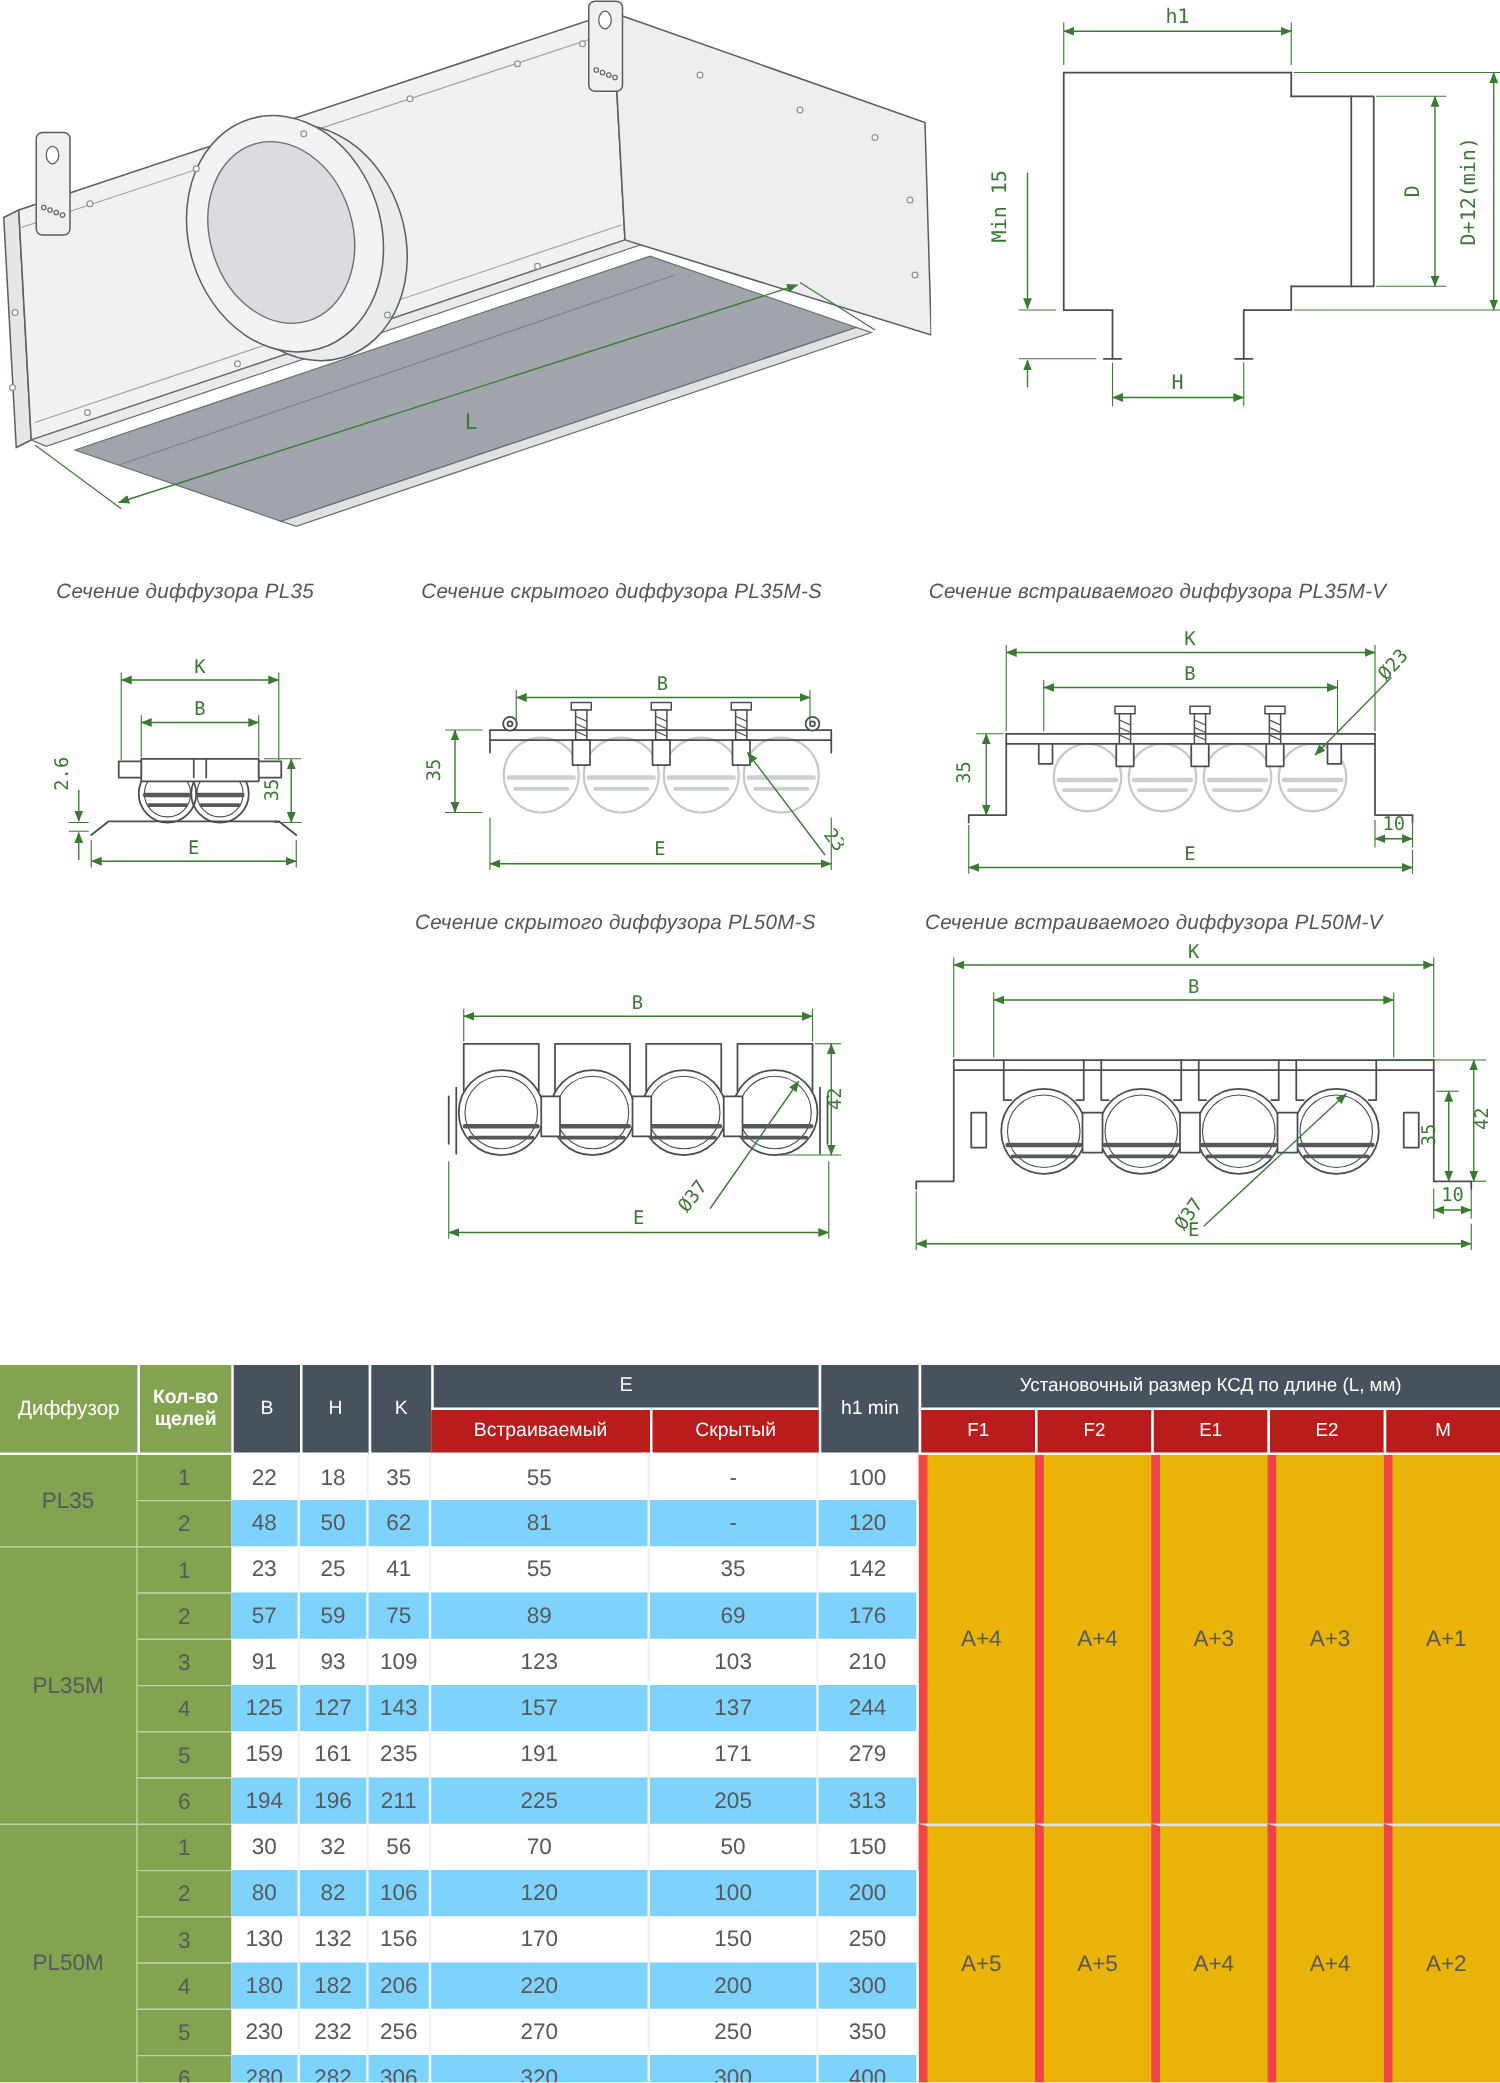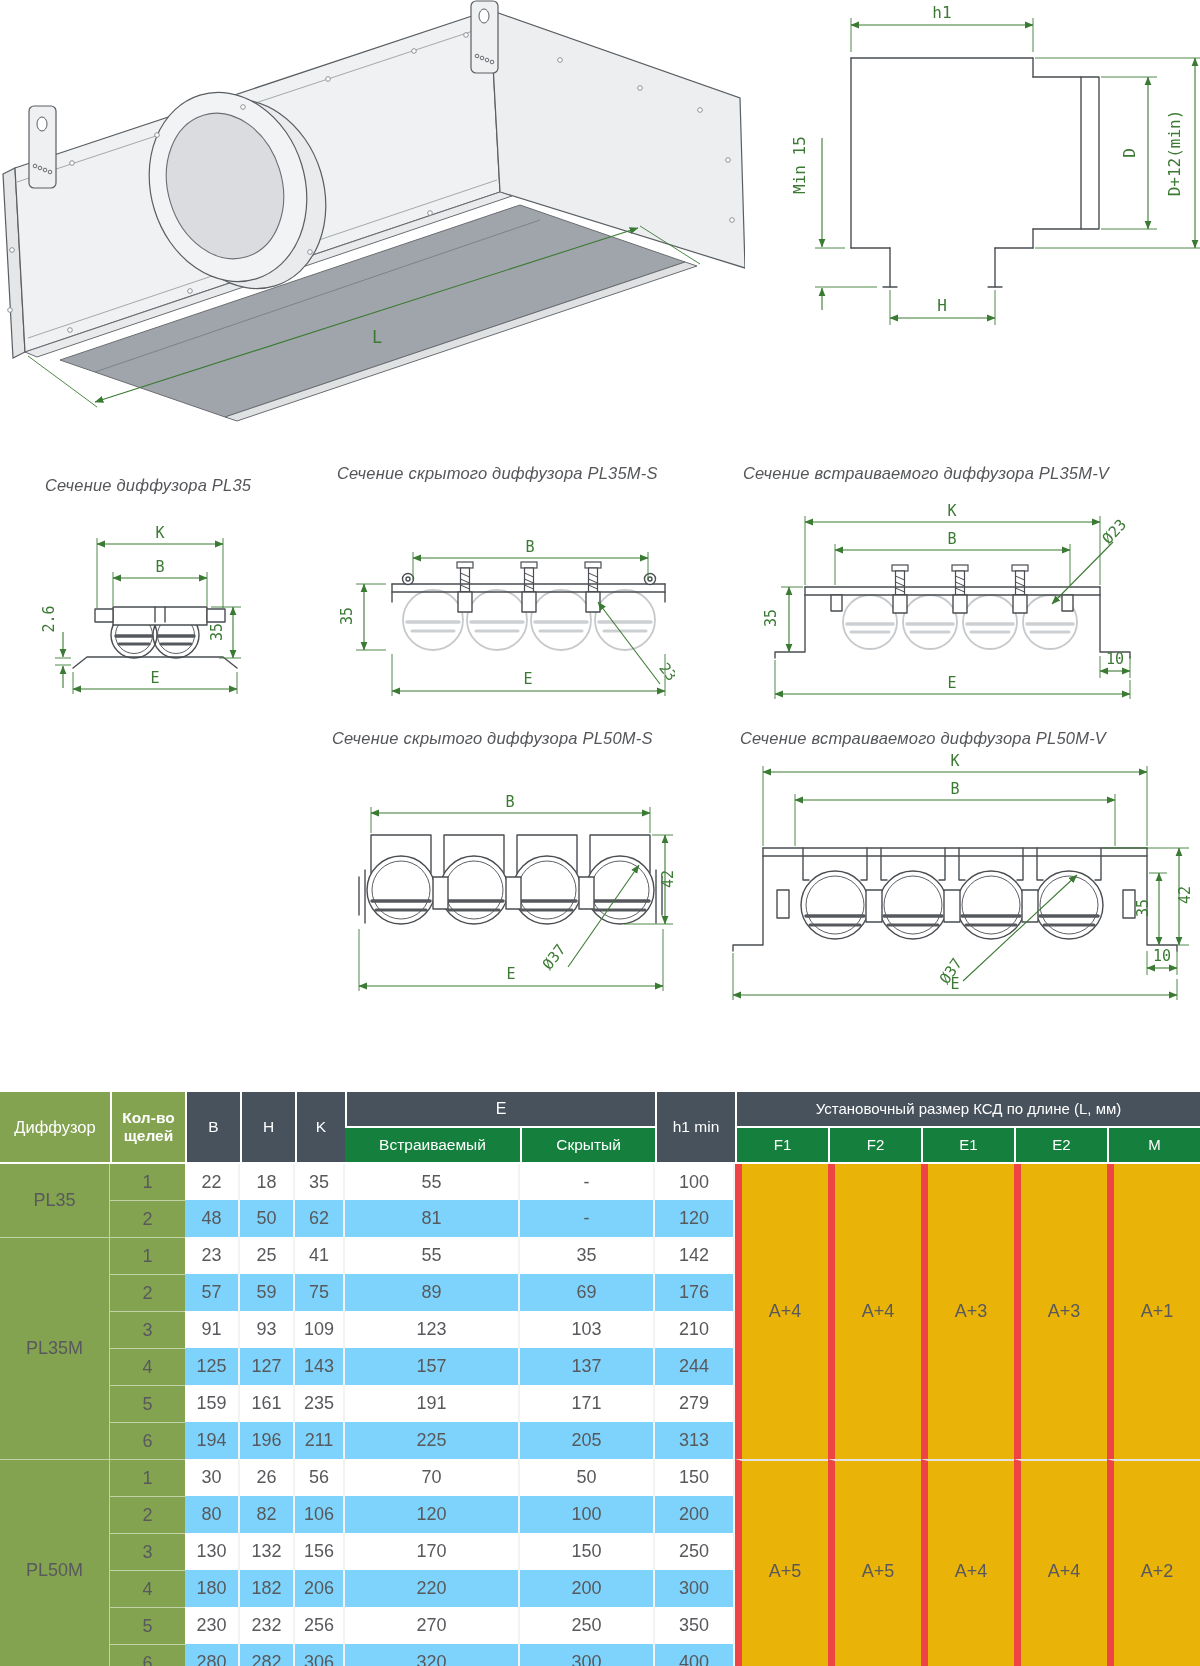--- a/index.html
+++ b/index.html
@@ -21,21 +21,21 @@
   #side .dimtxt{font-size:16px;}
   #iso .dimtxt{font-size:17px;}
   
   table.spec{position:absolute;left:0;top:1092px;width:1200px;border-collapse:separate;border-spacing:0;table-layout:fixed;border-bottom:2px solid #e6e6e6;}
   table.spec th{color:#fff;font-weight:normal;padding:0;height:34px;border-left:2px solid #fff;border-bottom:2px solid #fff;line-height:1.15;}
   table.spec th:first-child{border-left:none;}
   .th-green{background:#83a351;font-size:16.5px;}
   .th-green.small{font-size:15.5px;font-weight:bold;}
   .th-dark{background:#47525c;font-size:15.5px;}
   .th-e{font-size:16px;}
-  .th-mid{background:#15803d;font-size:15.5px;}
+  .th-mid{background:#b91c1c;font-size:15.5px;}
   .th-install{font-weight:bold;font-size:15px;}
   .th-subbold{font-weight:bold;font-size:15px;}
   table.spec td{height:36px;text-align:center;vertical-align:middle;font-size:18px;color:#58595c;padding:0;}
   td.green{background:#83a351;color:#fff;border-top:1px solid rgba(255,255,255,.5);}
   tr.first-row td.green{border-top:none;}
   td.gname{font-weight:normal;font-size:16.5px;border-right:1px solid rgba(255,255,255,.5);}
   td.slot{font-size:15.5px;}
   td.num{border-right:2px solid #f3f3f3;}
   td.num-alt{background:#7dd3fc;}
   td.inst{background:#eab308;border-left:7px solid #ef4444;font-size:16.5px;}
@@ -152,21 +152,21 @@
       <line x1="290" y1="58" x2="458" y2="58" class="ext"></line>
       <line x1="290" y1="248" x2="458" y2="248" class="ext"></line>
       <line x1="450" y1="58" x2="450" y2="248" class="dim" marker-start="url(#ar)" marker-end="url(#ar)"></line>
       <text x="435" y="153" class="dimtxt" transform="rotate(-90 435 153)">D+12(min)</text>
       <line x1="145" y1="290" x2="145" y2="325" class="ext"></line>
       <line x1="250" y1="290" x2="250" y2="325" class="ext"></line>
       <line x1="145" y1="318" x2="250" y2="318" class="dim" marker-start="url(#ar)" marker-end="url(#ar)"></line>
       <text x="197" y="311" class="dimtxt">H</text>
     </svg>
 
-  <div class="cap" style="left:45px;top:476px">Сечение диффузора PL35</div>
+  <div class="cap" style="left:45px;top:464px">Сечение диффузора PL35</div>
   <div class="cap" style="left:337px;top:464px">Сечение скрытого диффузора PL35M-S</div>
   <div class="cap" style="left:743px;top:464px">Сечение встраиваемого диффузора PL35M-V</div>
   <div class="cap" style="left:332px;top:729px">Сечение скрытого диффузора PL50M-S</div>
   <div class="cap" style="left:740px;top:729px">Сечение встраиваемого диффузора PL50M-V</div>
 
   <svg id="s1" class="abs" style="left:35px;top:492px" width="260" height="210" viewBox="0 0 260 210">
     <circle cx="99" cy="143" r="23" class="ln"></circle>
     <circle cx="99" cy="143" r="18.5" class="ln2"></circle>
     <circle cx="141" cy="143" r="23" class="ln"></circle>
     <circle cx="141" cy="143" r="18.5" class="ln2"></circle>
@@ -541,21 +541,21 @@
           <td class="num num-alt">196</td>
           <td class="num num-alt">211</td>
           <td class="num num-alt">225</td>
           <td class="num num-alt">205</td>
           <td class="num num-alt">313</td>
         </tr>
         <tr>
           <td class="green gname" rowspan="6">PL50M</td>
           <td class="green slot">1</td>
           <td class="num">30</td>
-          <td class="num">26</td>
+          <td class="num">32</td>
           <td class="num">56</td>
           <td class="num">70</td>
           <td class="num">50</td>
           <td class="num">150</td>
           <td class="inst inst-top" rowspan="6">A+5</td>
           <td class="inst inst-top" rowspan="6">A+5</td>
           <td class="inst inst-top" rowspan="6">A+4</td>
           <td class="inst inst-top" rowspan="6">A+4</td>
           <td class="inst inst-top" rowspan="6">A+2</td>
         </tr>

